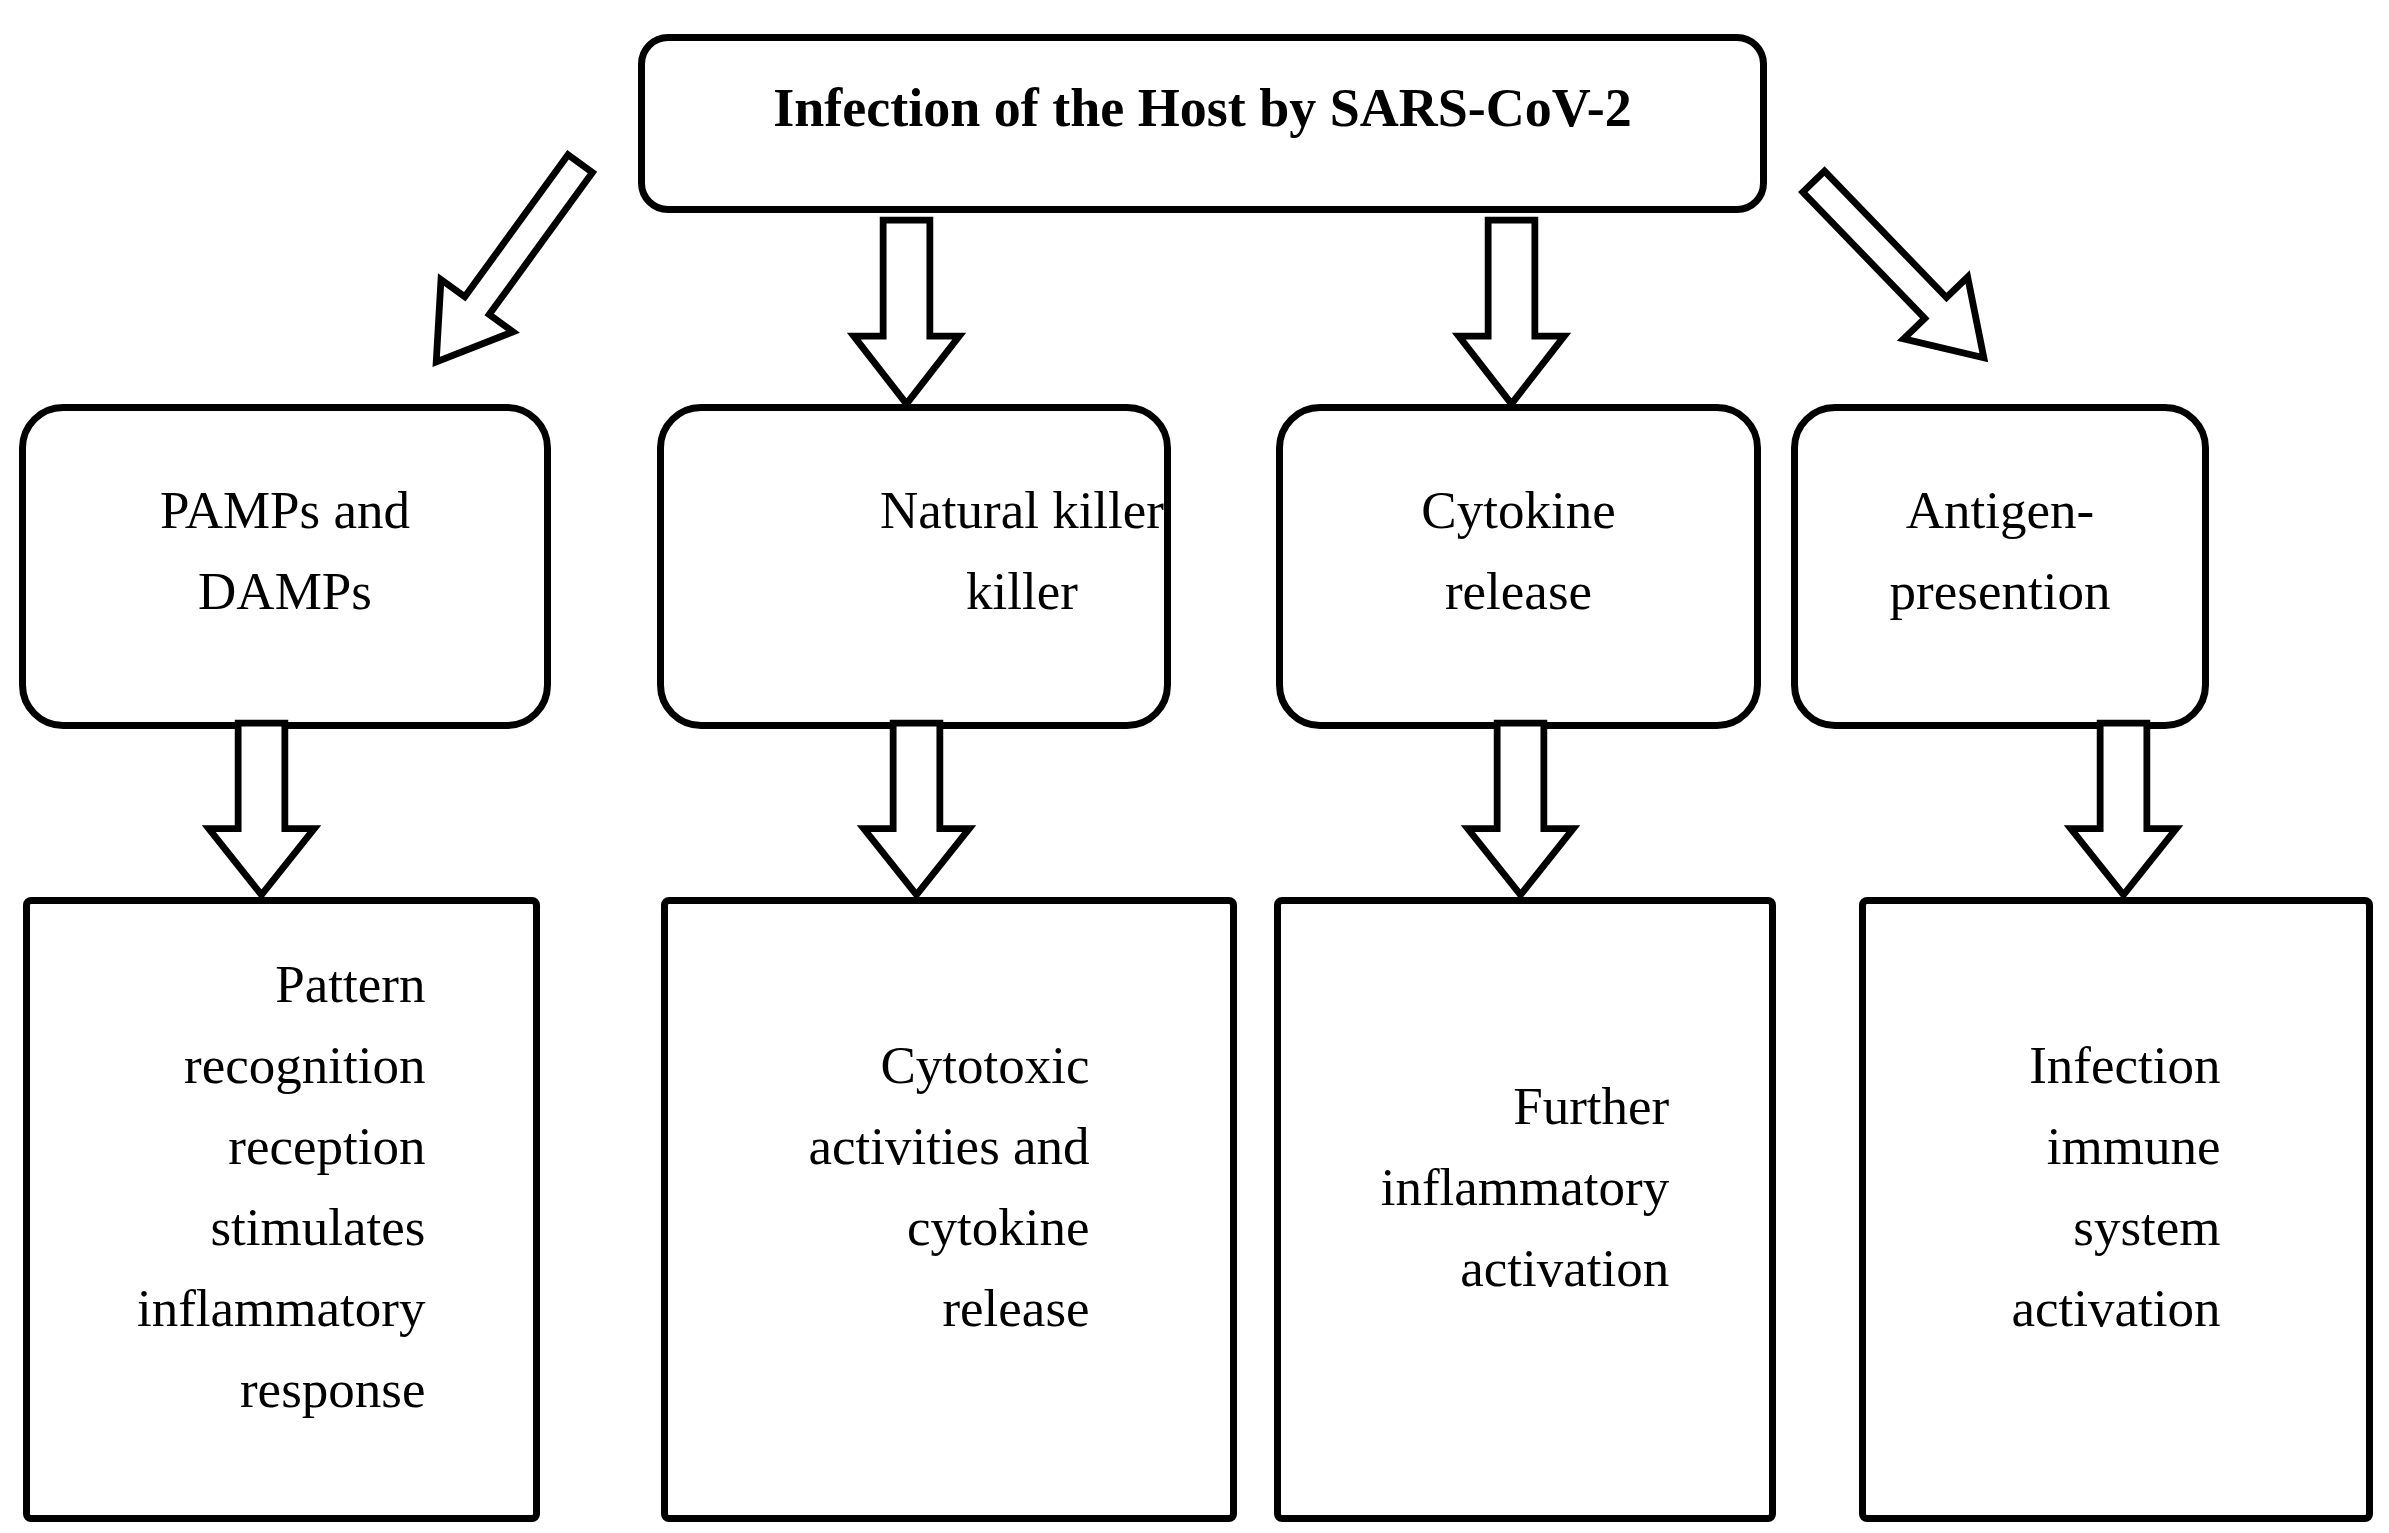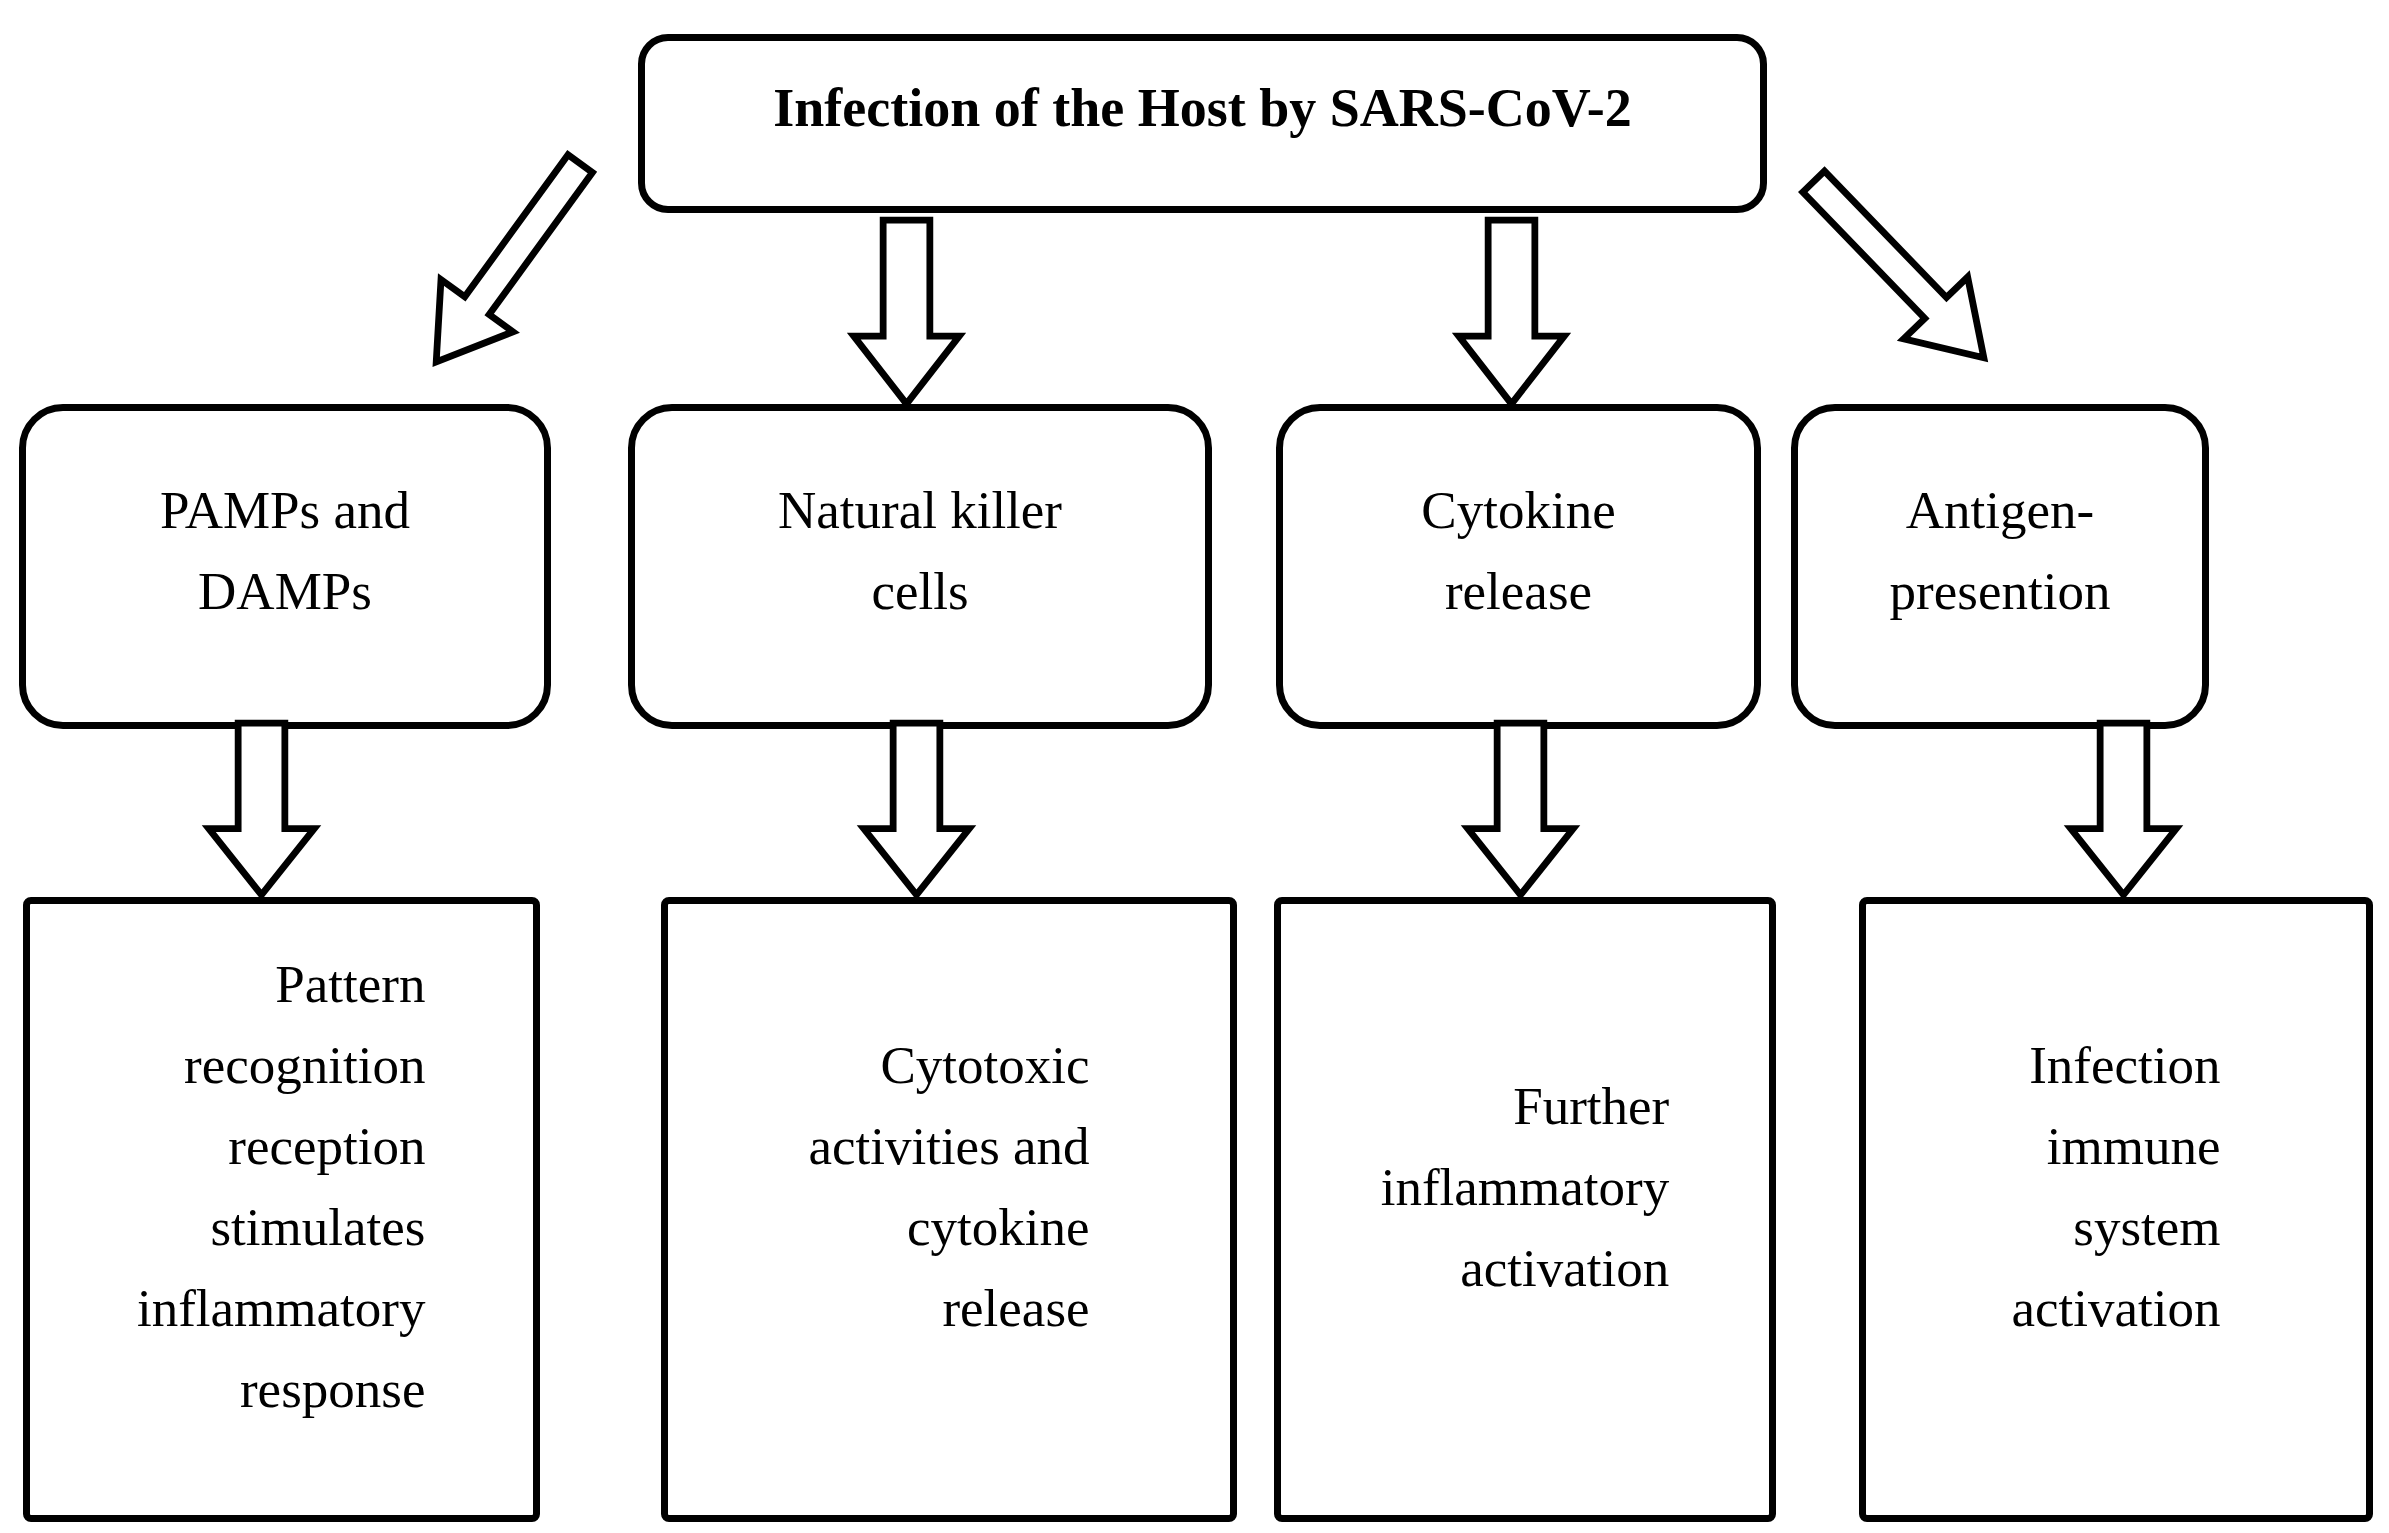--- a/index.html
+++ b/index.html
@@ -87,24 +87,24 @@
     <polygon points="45,5 85,5 85,238 124,238 65,330 6,238 45,238"></polygon>
   </svg>
 
   <div class="box mid-box" style="left:19px; width:532px;">
     <div class="lines">
         <div>PAMPs and</div>
         <div>DAMPs</div>
       </div>
   </div>
 
-  <div class="box mid-box" style="left:628px; width:584px;">
+  <div class="box mid-box" style="left:657px; width:514px;justify-content:flex-end;">
     <div class="lines">
         <div>Natural killer</div>
-        <div>cells</div>
+        <div>killer</div>
       </div>
   </div>
 
   <div class="box mid-box" style="left:1276px; width:485px;">
     <div class="lines">
         <div>Cytokine</div>
         <div>release</div>
       </div>
   </div>
 

